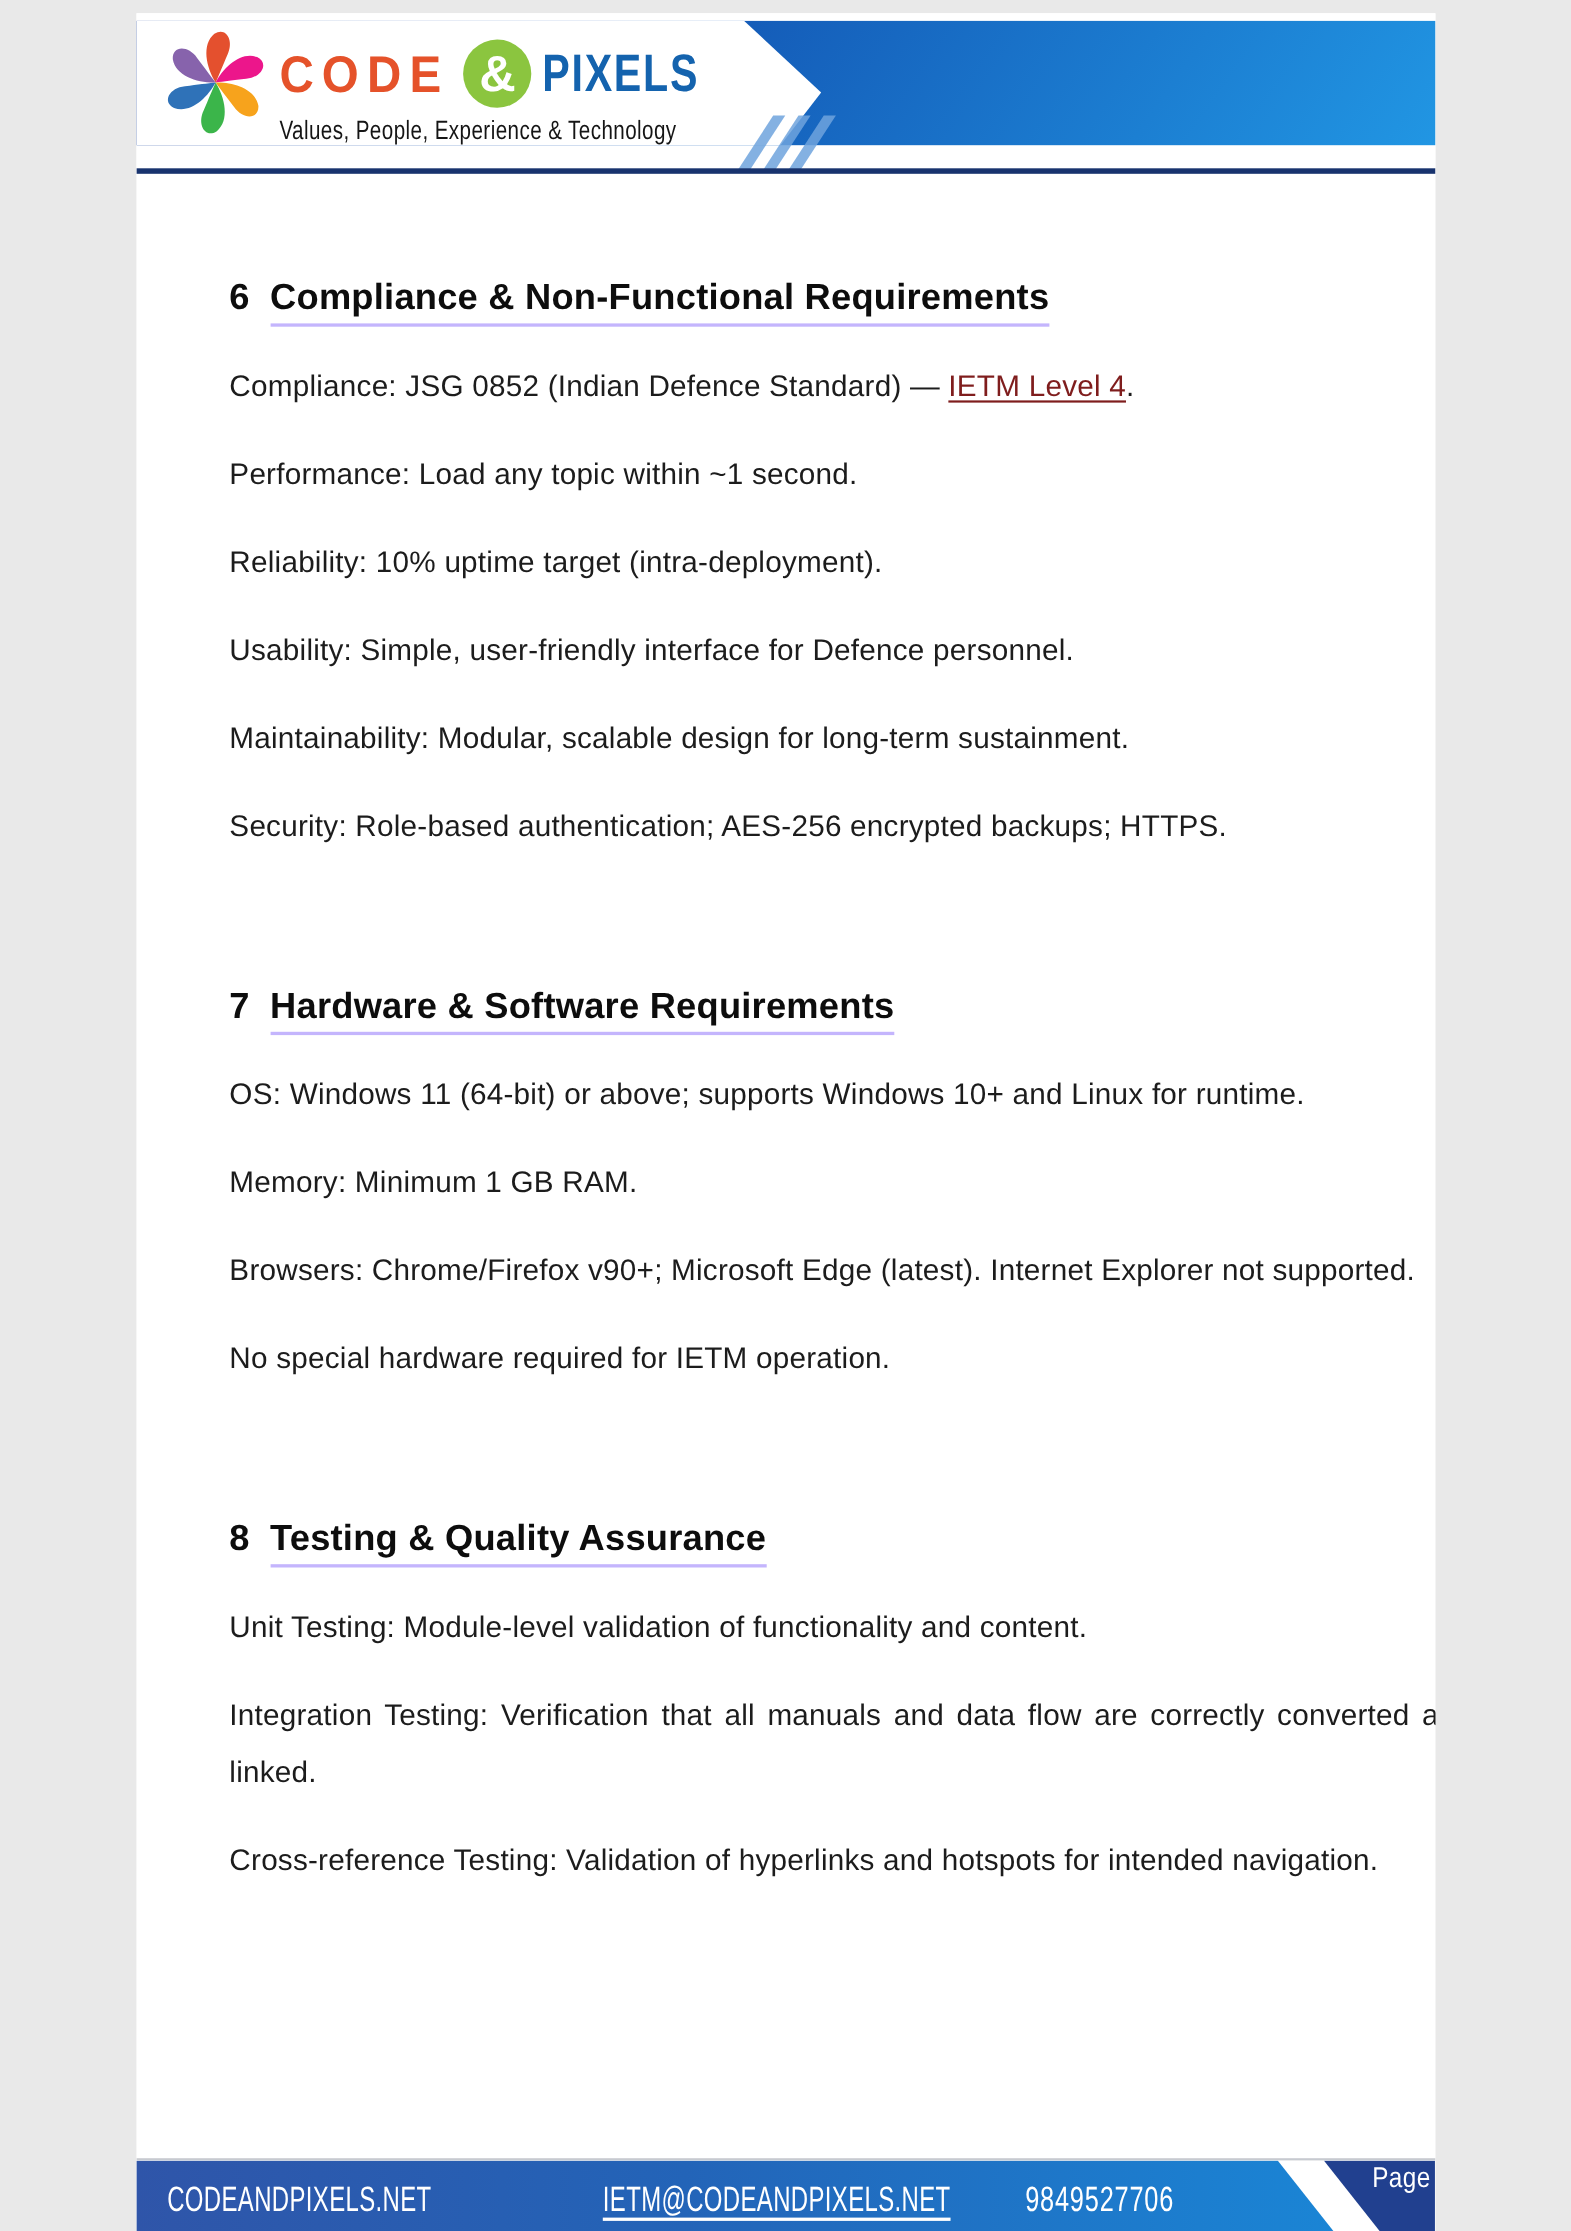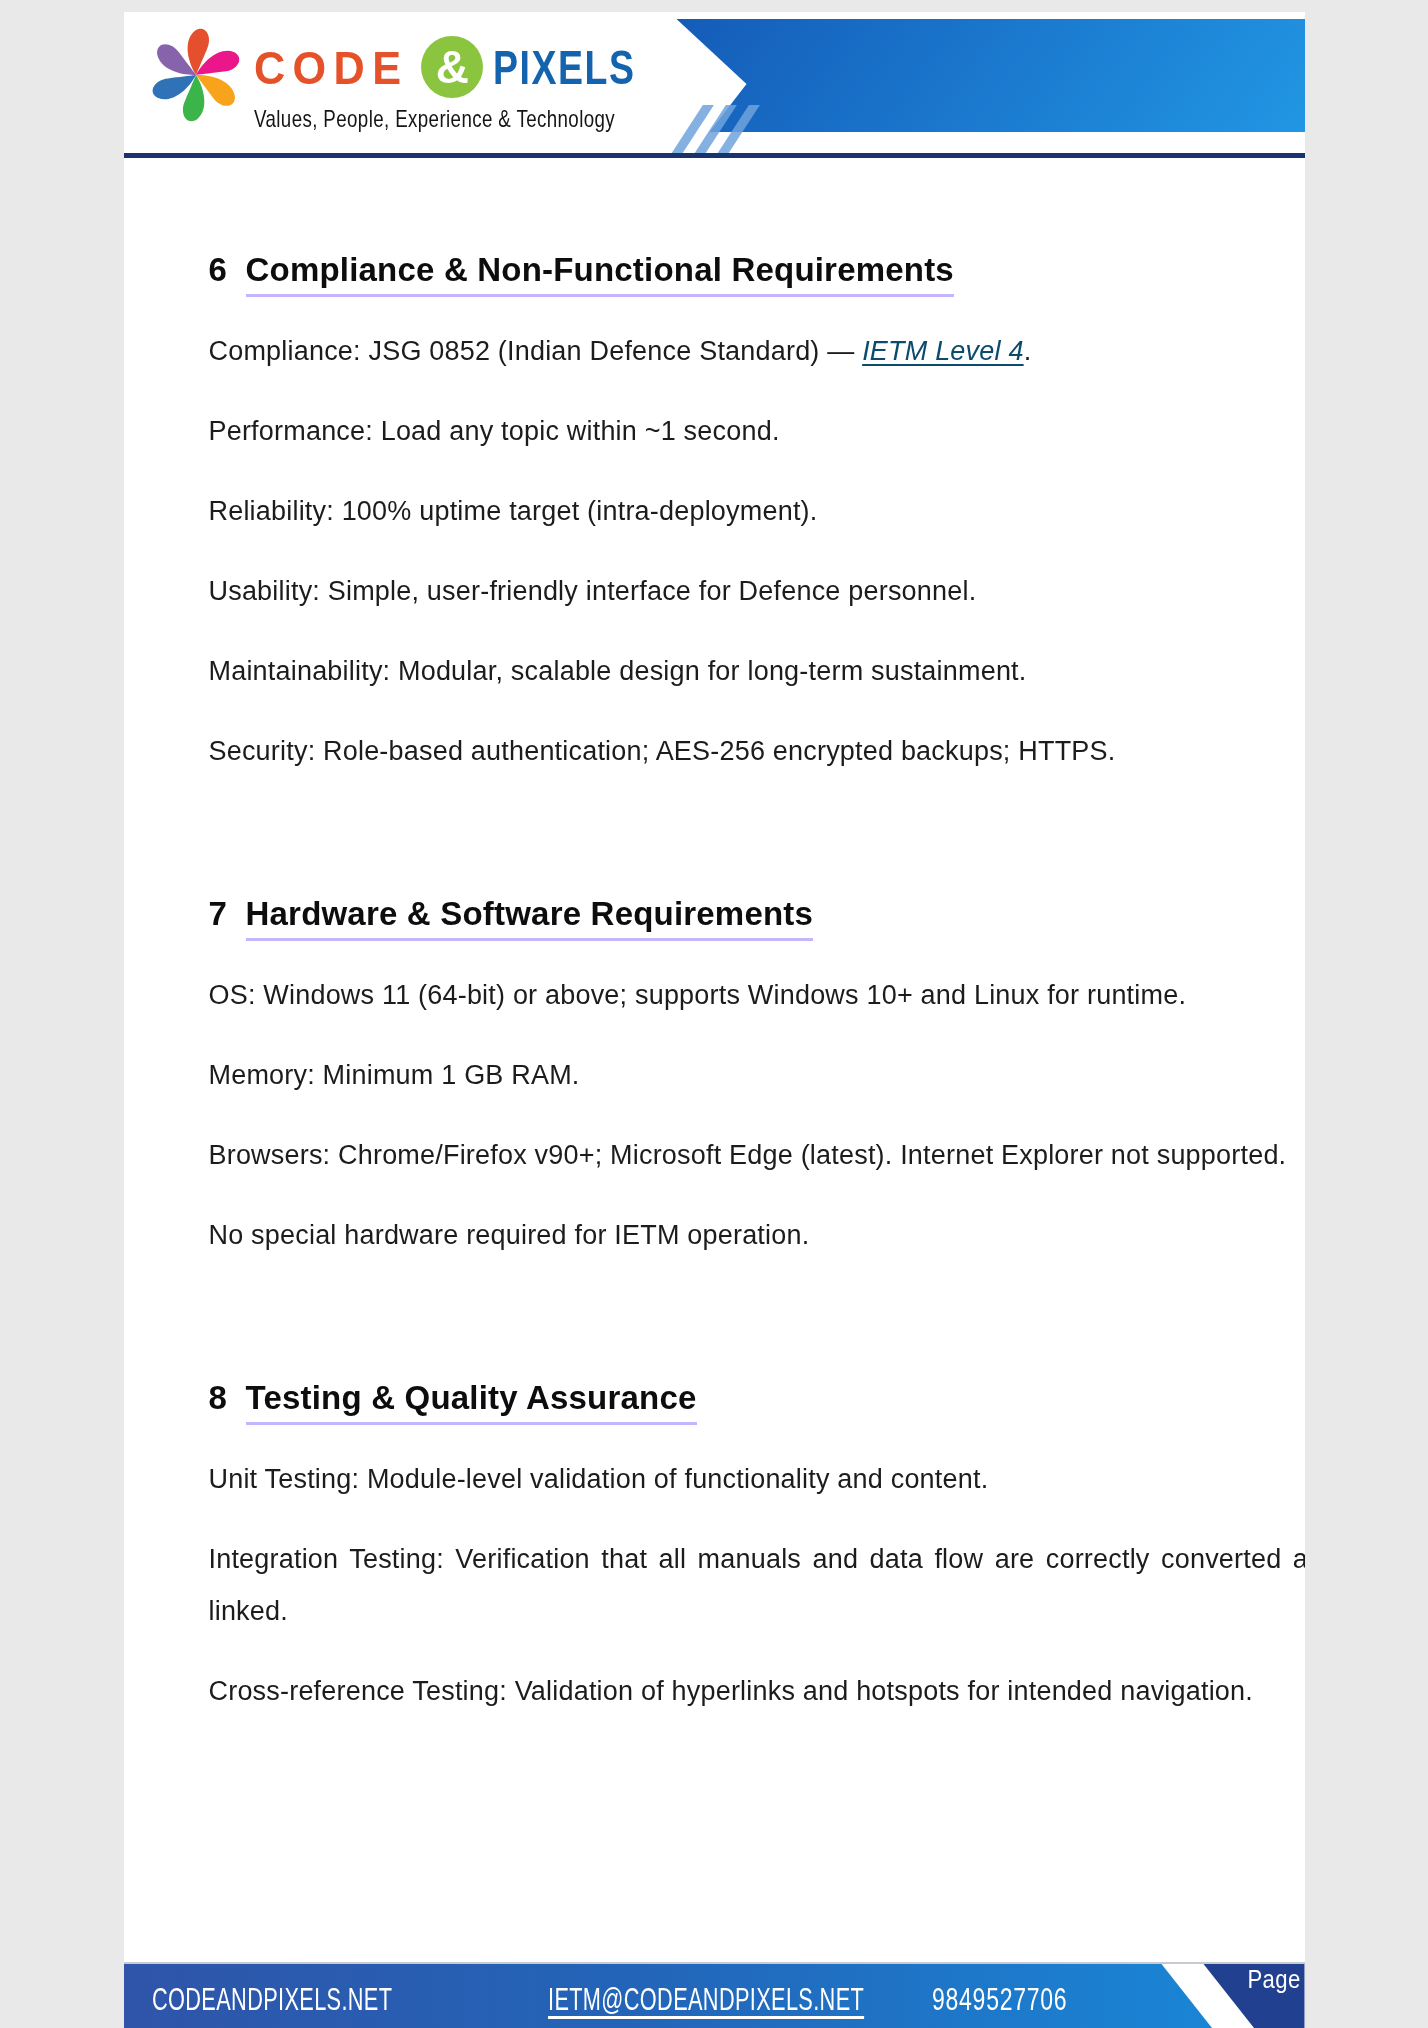--- a/index.html
+++ b/index.html
@@ -58,21 +58,21 @@
   .sec-h .sec-num { flex:none; width:37px; }
   .sec-h .sec-title { border-bottom:3px solid #c4b5fd; padding-bottom:5px; }
   .sec-h.first { margin-top:92px; }
   .sec-h.later { margin-top:118px; }
   .sec-h { margin-bottom:28px; }
   .para {
     font-size:27px; line-height:52px; letter-spacing:.2px; color:#1c1c1c;
     margin-bottom:28px;
   }
   .para.justify { text-align:justify; }
-  .doclink { color:#0c4a6e; text-decoration:underline; text-underline-offset:4px;font-style:italic; }
+  .doclink { color:#7f1d1d; text-decoration:underline; text-underline-offset:4px; }
 
   
   .footer { position:absolute; left:0; bottom:0; width:100%; height:78px; }
   .footer-topline { position:absolute; top:0; left:0; right:0; height:2px; background:#c7cad0; }
   .footer-band {
     position:absolute; top:2px; bottom:0; left:0; width:1110px;
     background:linear-gradient(90deg,#2f55a9 0%,#2364b8 45%,#1a86d6 100%);
     clip-path:polygon(0 0, 1038px 0, 1098px 100%, 0 100%);
     box-shadow:inset 0 -7px 0 rgba(13,30,90,.28);
   }
@@ -145,21 +145,21 @@
   </header>
 
   <main class="content">
 
     <h2 class="sec-h first">
       <span class="sec-num">6</span>
       <span class="sec-title">Compliance &amp; Non-Functional Requirements</span>
     </h2>
     <p class="para"><span>Compliance: JSG 0852 (Indian Defence Standard) — </span><a href="#" class="doclink">IETM Level 4</a><span>.</span></p>
     <p class="para">Performance: Load any topic within ~1 second.</p>
-    <p class="para">Reliability: 100% uptime target (intra-deployment).</p>
+    <p class="para">Reliability: 10% uptime target (intra-deployment).</p>
     <p class="para">Usability: Simple, user-friendly interface for Defence personnel.</p>
     <p class="para">Maintainability: Modular, scalable design for long-term sustainment.</p>
     <p class="para">Security: Role-based authentication; AES-256 encrypted backups; HTTPS.</p>
 
     <h2 class="sec-h later">
       <span class="sec-num">7</span>
       <span class="sec-title">Hardware &amp; Software Requirements</span>
     </h2>
     <p class="para">OS: Windows 11 (64-bit) or above; supports Windows 10+ and Linux for runtime.</p>
     <p class="para">Memory: Minimum 1 GB RAM.</p>

